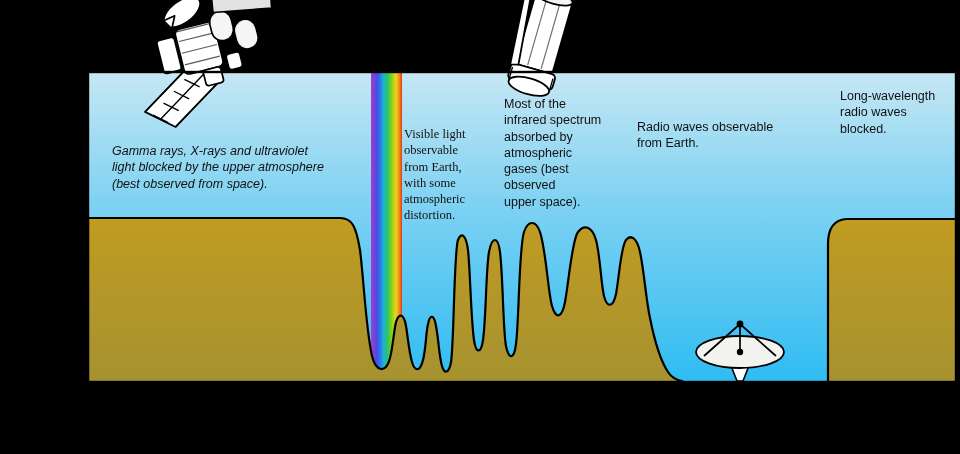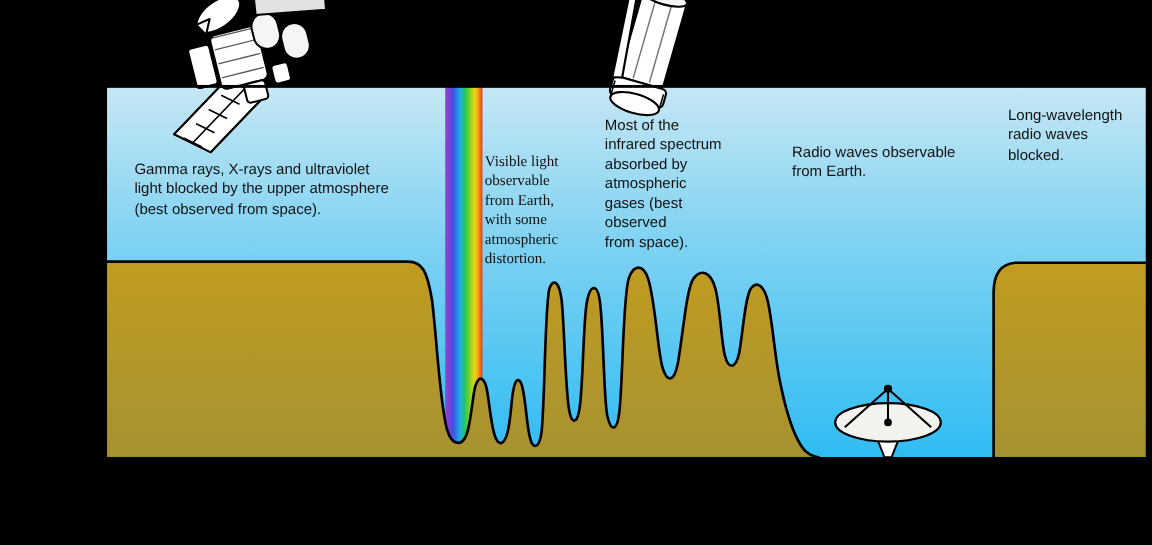--- a/index.html
+++ b/index.html
@@ -155,35 +155,35 @@
       <line x1="668" y1="381" x2="668" y2="394"></line>
       <line x1="726" y1="381" x2="726" y2="394"></line>
       <line x1="784" y1="381" x2="784" y2="394"></line>
       <line x1="842" y1="381" x2="842" y2="394"></line>
       <line x1="900" y1="381" x2="900" y2="394"></line>
       <line x1="956" y1="381" x2="956" y2="394"></line>
     </g>
   </g>
 </svg>
 
-<div class="cap" style="left:112px;top:133px;width:272px;">Gamma rays, X-rays and ultraviolet
+<div class="cap" style="left:112px;top:143px;width:272px;font-style:italic;">Gamma rays, X-rays and ultraviolet
 light blocked by the upper atmosphere
 (best observed from space).</div>
 <div class="cap" style="left:404px;top:126px;width:92px;font-family:Liberation Serif, serif;">Visible light
 observable
 from Earth,
 with some
 atmospheric
 distortion.</div>
 <div class="cap" style="left:504px;top:96px;width:106px;">Most of the
 infrared spectrum
 absorbed by
 atmospheric
 gases (best
 observed
-from space).</div>
-<div class="cap" style="left:660px;top:119px;width:176px;">Radio waves observable
+upper space).</div>
+<div class="cap" style="left:637px;top:119px;width:176px;">Radio waves observable
 from Earth.</div>
 <div class="cap" style="left:840px;top:88px;width:120px;">Long-wavelength
 radio waves
 blocked.</div>
 
 </div>
 
 </body></html>

